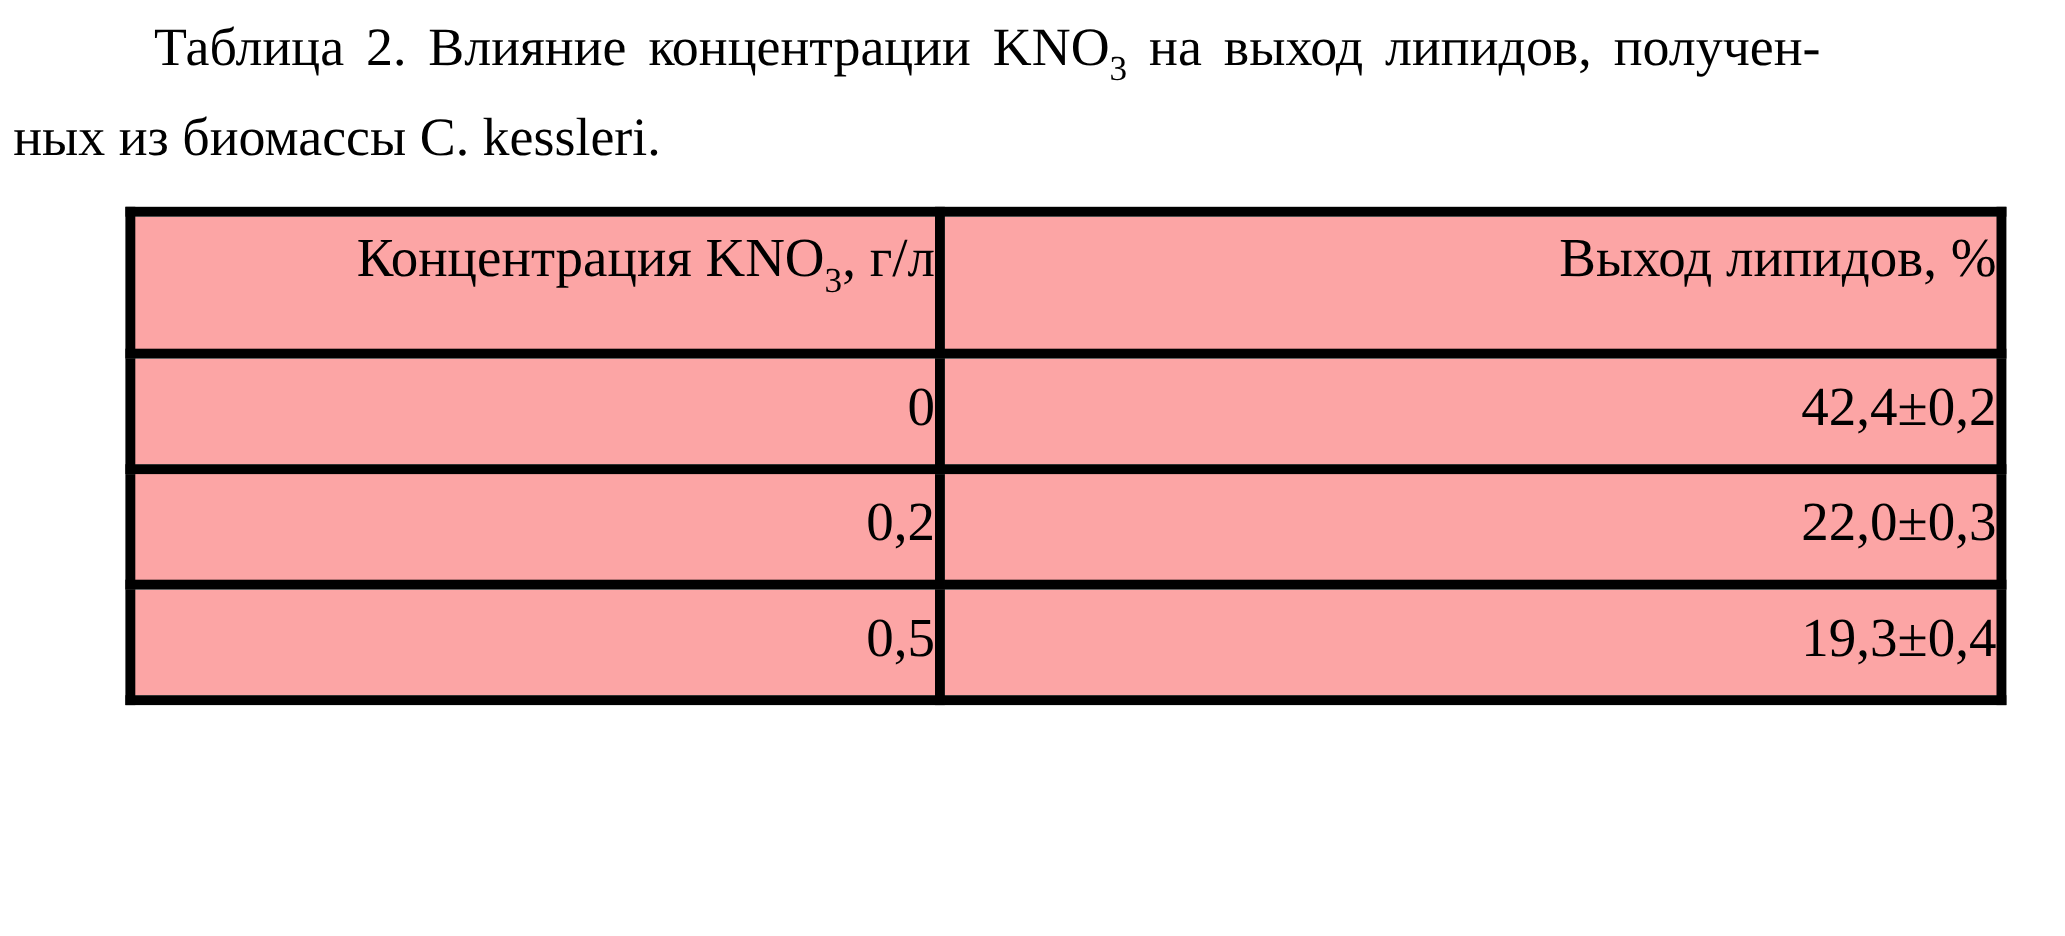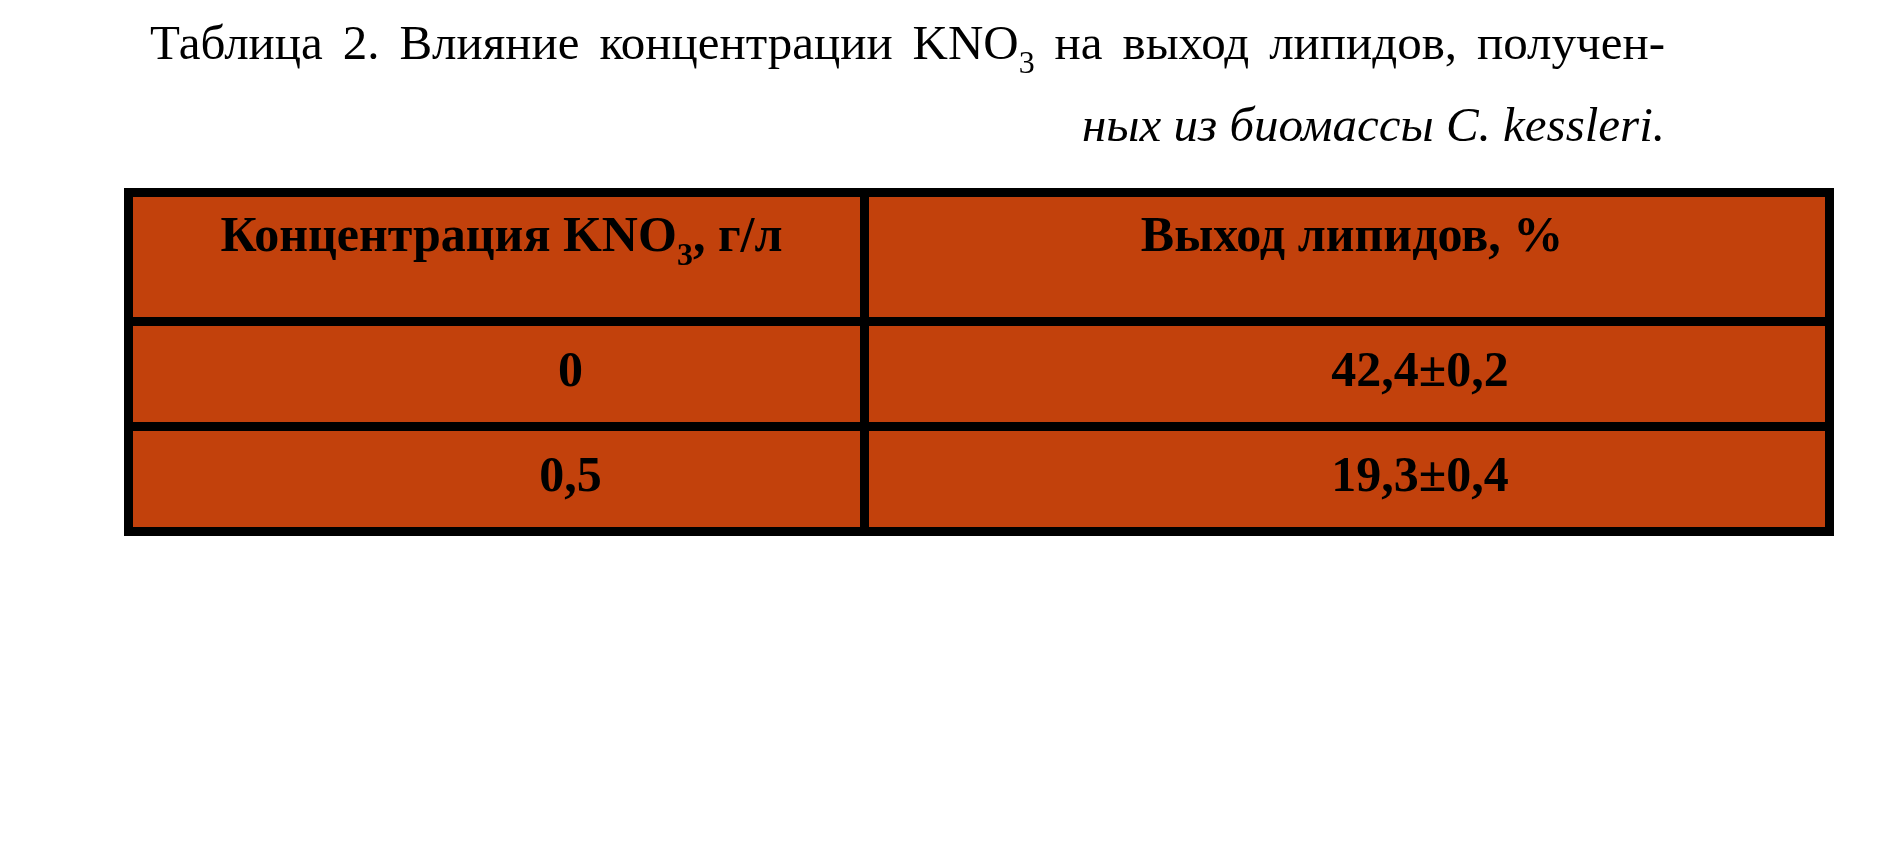--- a/index.html
+++ b/index.html
@@ -10,58 +10,57 @@
   body {
     width: 1877px;
     height: 851px;
     color: #000000;
     font-family: "Liberation Serif", "DejaVu Serif", serif;
     overflow: hidden;
     position: relative;
   }
   .doc {
     position: absolute;
-    top: 0; left: 12px;
+    top: 0; left: 2px;
     width: 1665px;
     height: 851px;
   }
   .caption {
     font-size: 49px;
     line-height: 82px;
     margin: 2px 12px 0 10px;
   }
   .caption-line1 {
     text-align: justify;
     text-align-last: justify;
     text-indent: 128px;
     white-space: nowrap0; 
   }
   .caption-line2 {
-    text-align: right;
-    font-style: italic;
+    text-align: left;
   }
   sub.chem {
     font-size: 32px;
     line-height: 0;
     vertical-align: -14px;
   }
   table.data {
     border-collapse: collapse;
     table-layout: fixed;
     width: 1701px;
     margin: 22px 0 0 112px;
   }
   table.data col.c1 { width: 736px; }
   table.data col.c2 { width: 965px; }
   table.data th,
   table.data td {
     border: 9px solid #000000;
-    background: #c2410c;
-    font-weight: bold;
-    text-align: center;
+    background: #fca5a5;
+    font-weight: normal;
+    text-align: right;
     vertical-align: top;
     font-size: 50px;
     line-height: 1.1;
     overflow: hidden;
   }
   table.data thead tr { height: 129px; }
   table.data tbody tr { height: 105px; }
   table.data th {
     padding: 10px 0 0 10px;
   }
@@ -92,19 +91,23 @@
         <th><span>Концентрация KNO</span><sub class="chem">3</sub><span>, г/л</span></th>
         <th>Выход липидов, %</th>
       </tr>
     </thead>
     <tbody>
       <tr>
         <td class="val-col1">0</td>
         <td class="val-col2">42,4±0,2</td>
       </tr>
       <tr>
+        <td class="val-col1">0,2</td>
+        <td class="val-col2">22,0±0,3</td>
+      </tr>
+      <tr>
         <td class="val-col1">0,5</td>
         <td class="val-col2">19,3±0,4</td>
       </tr>
     </tbody>
   </table>
 
 </div>
 
 </body></html>

